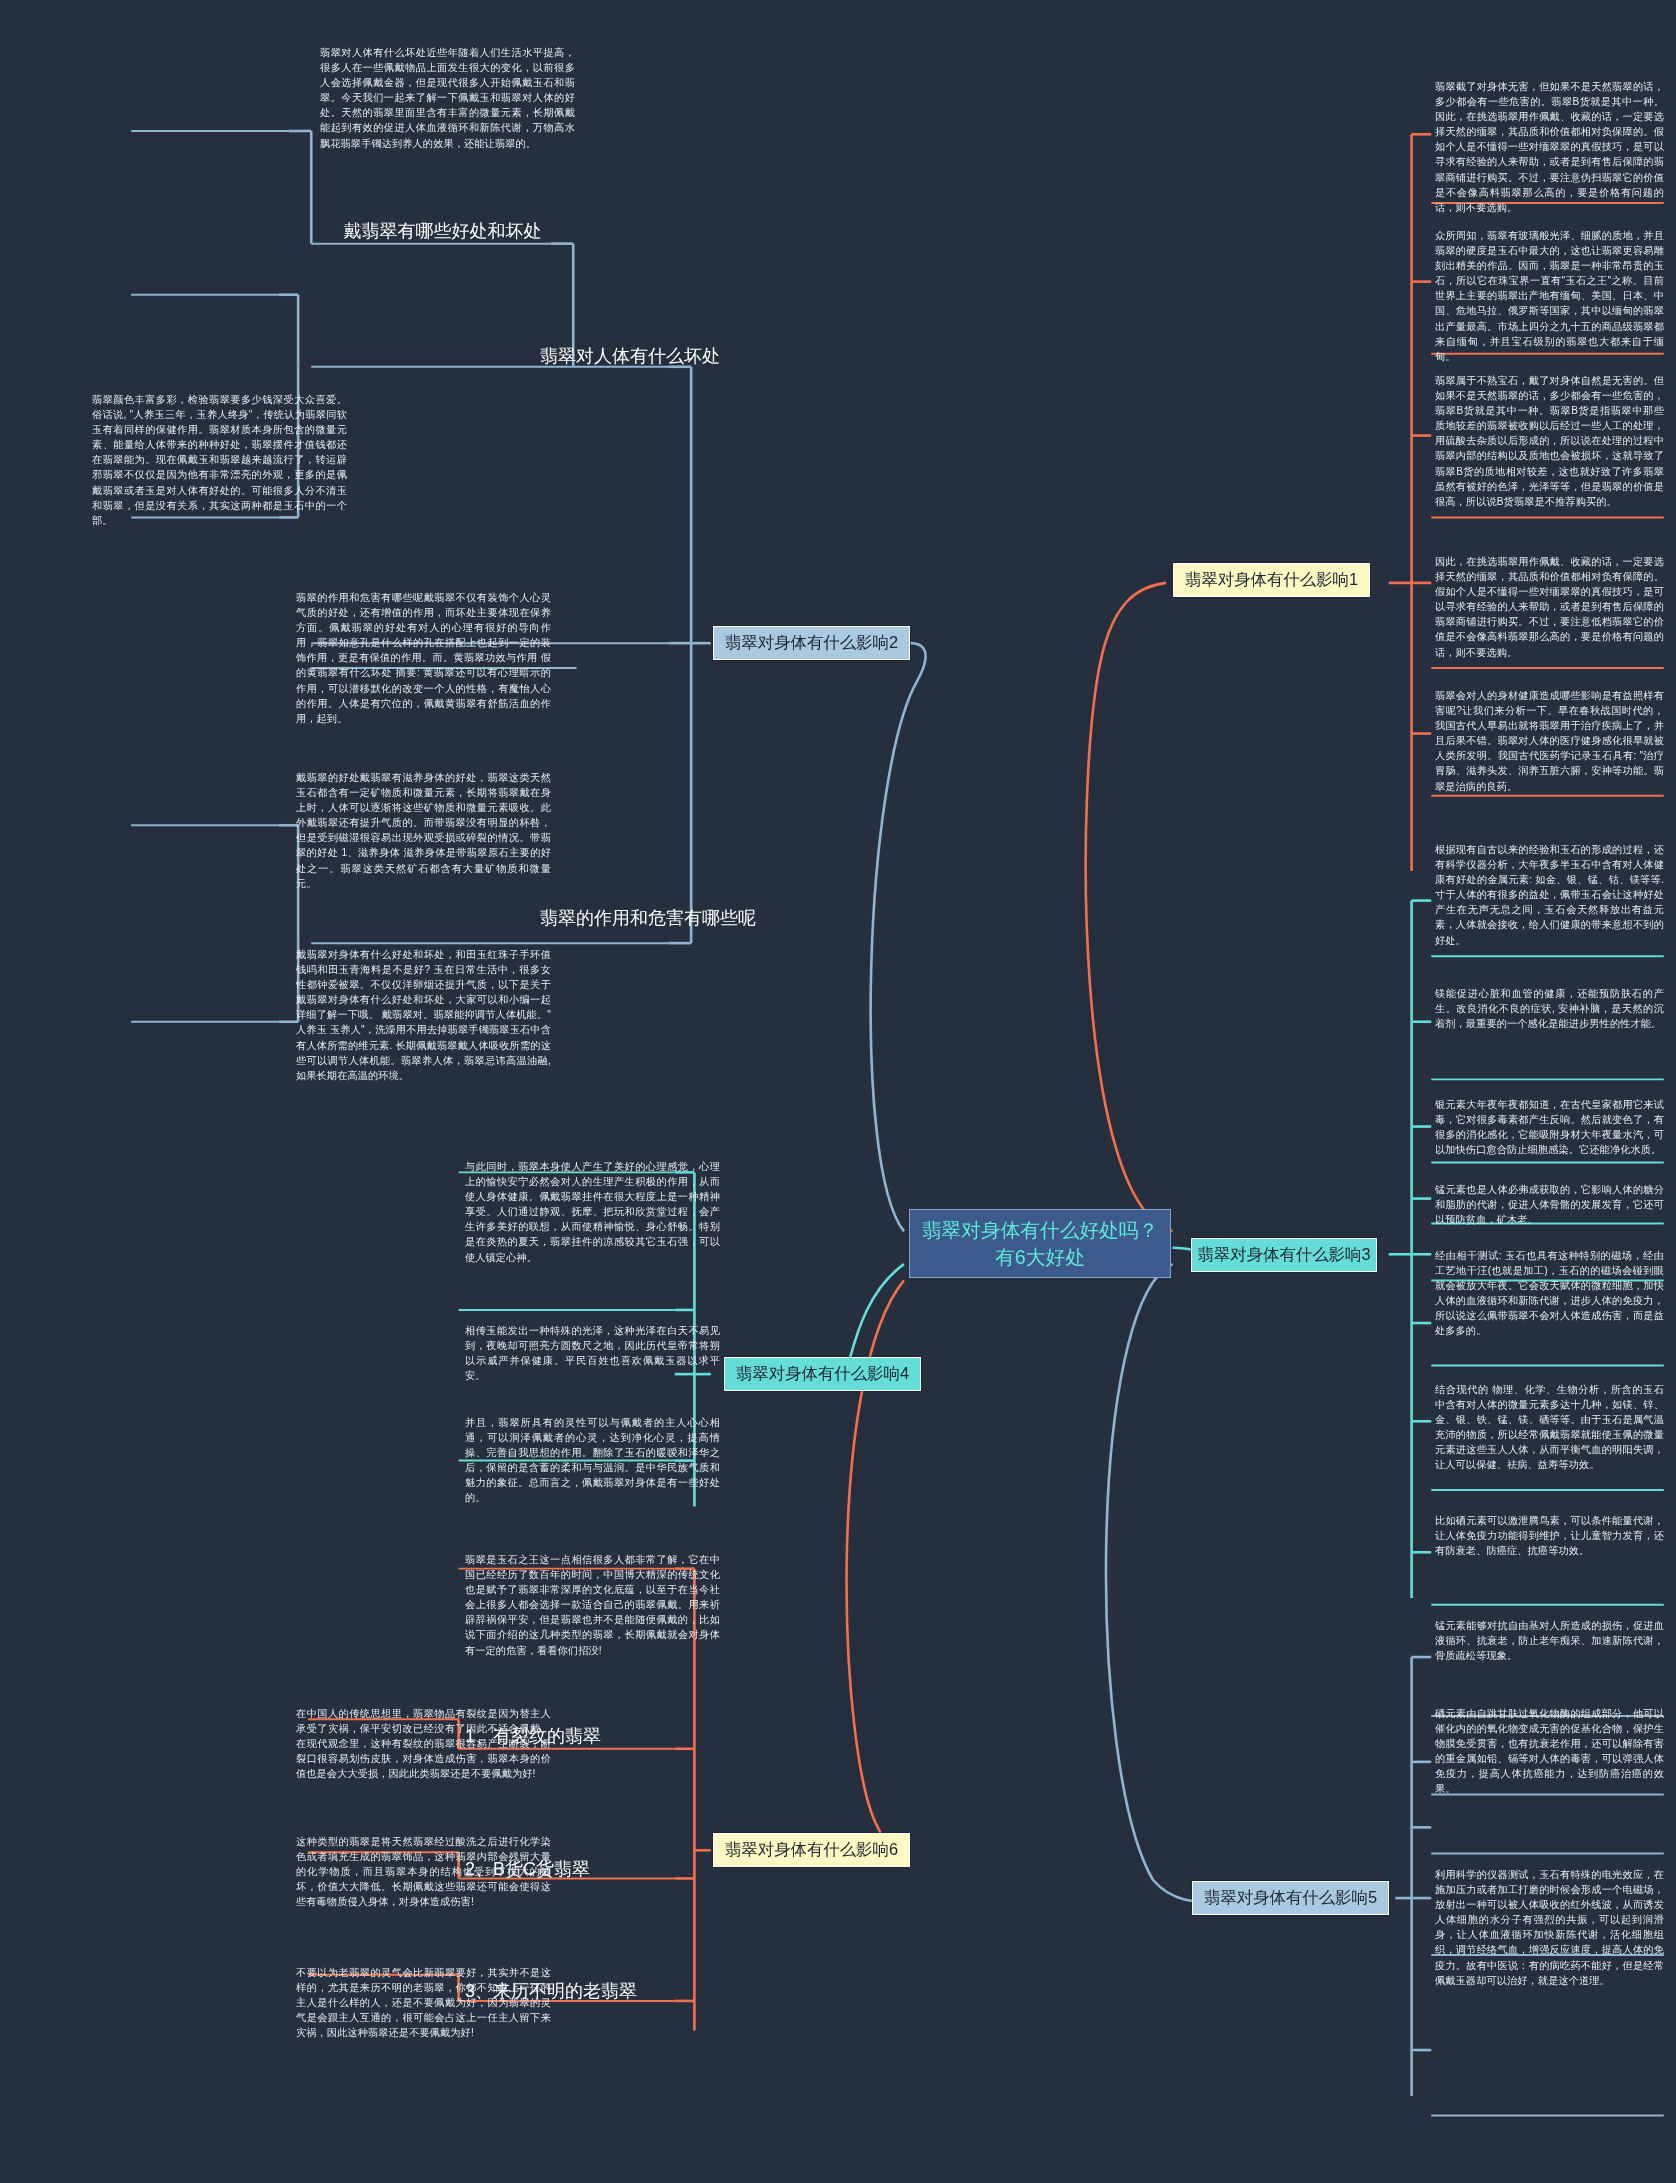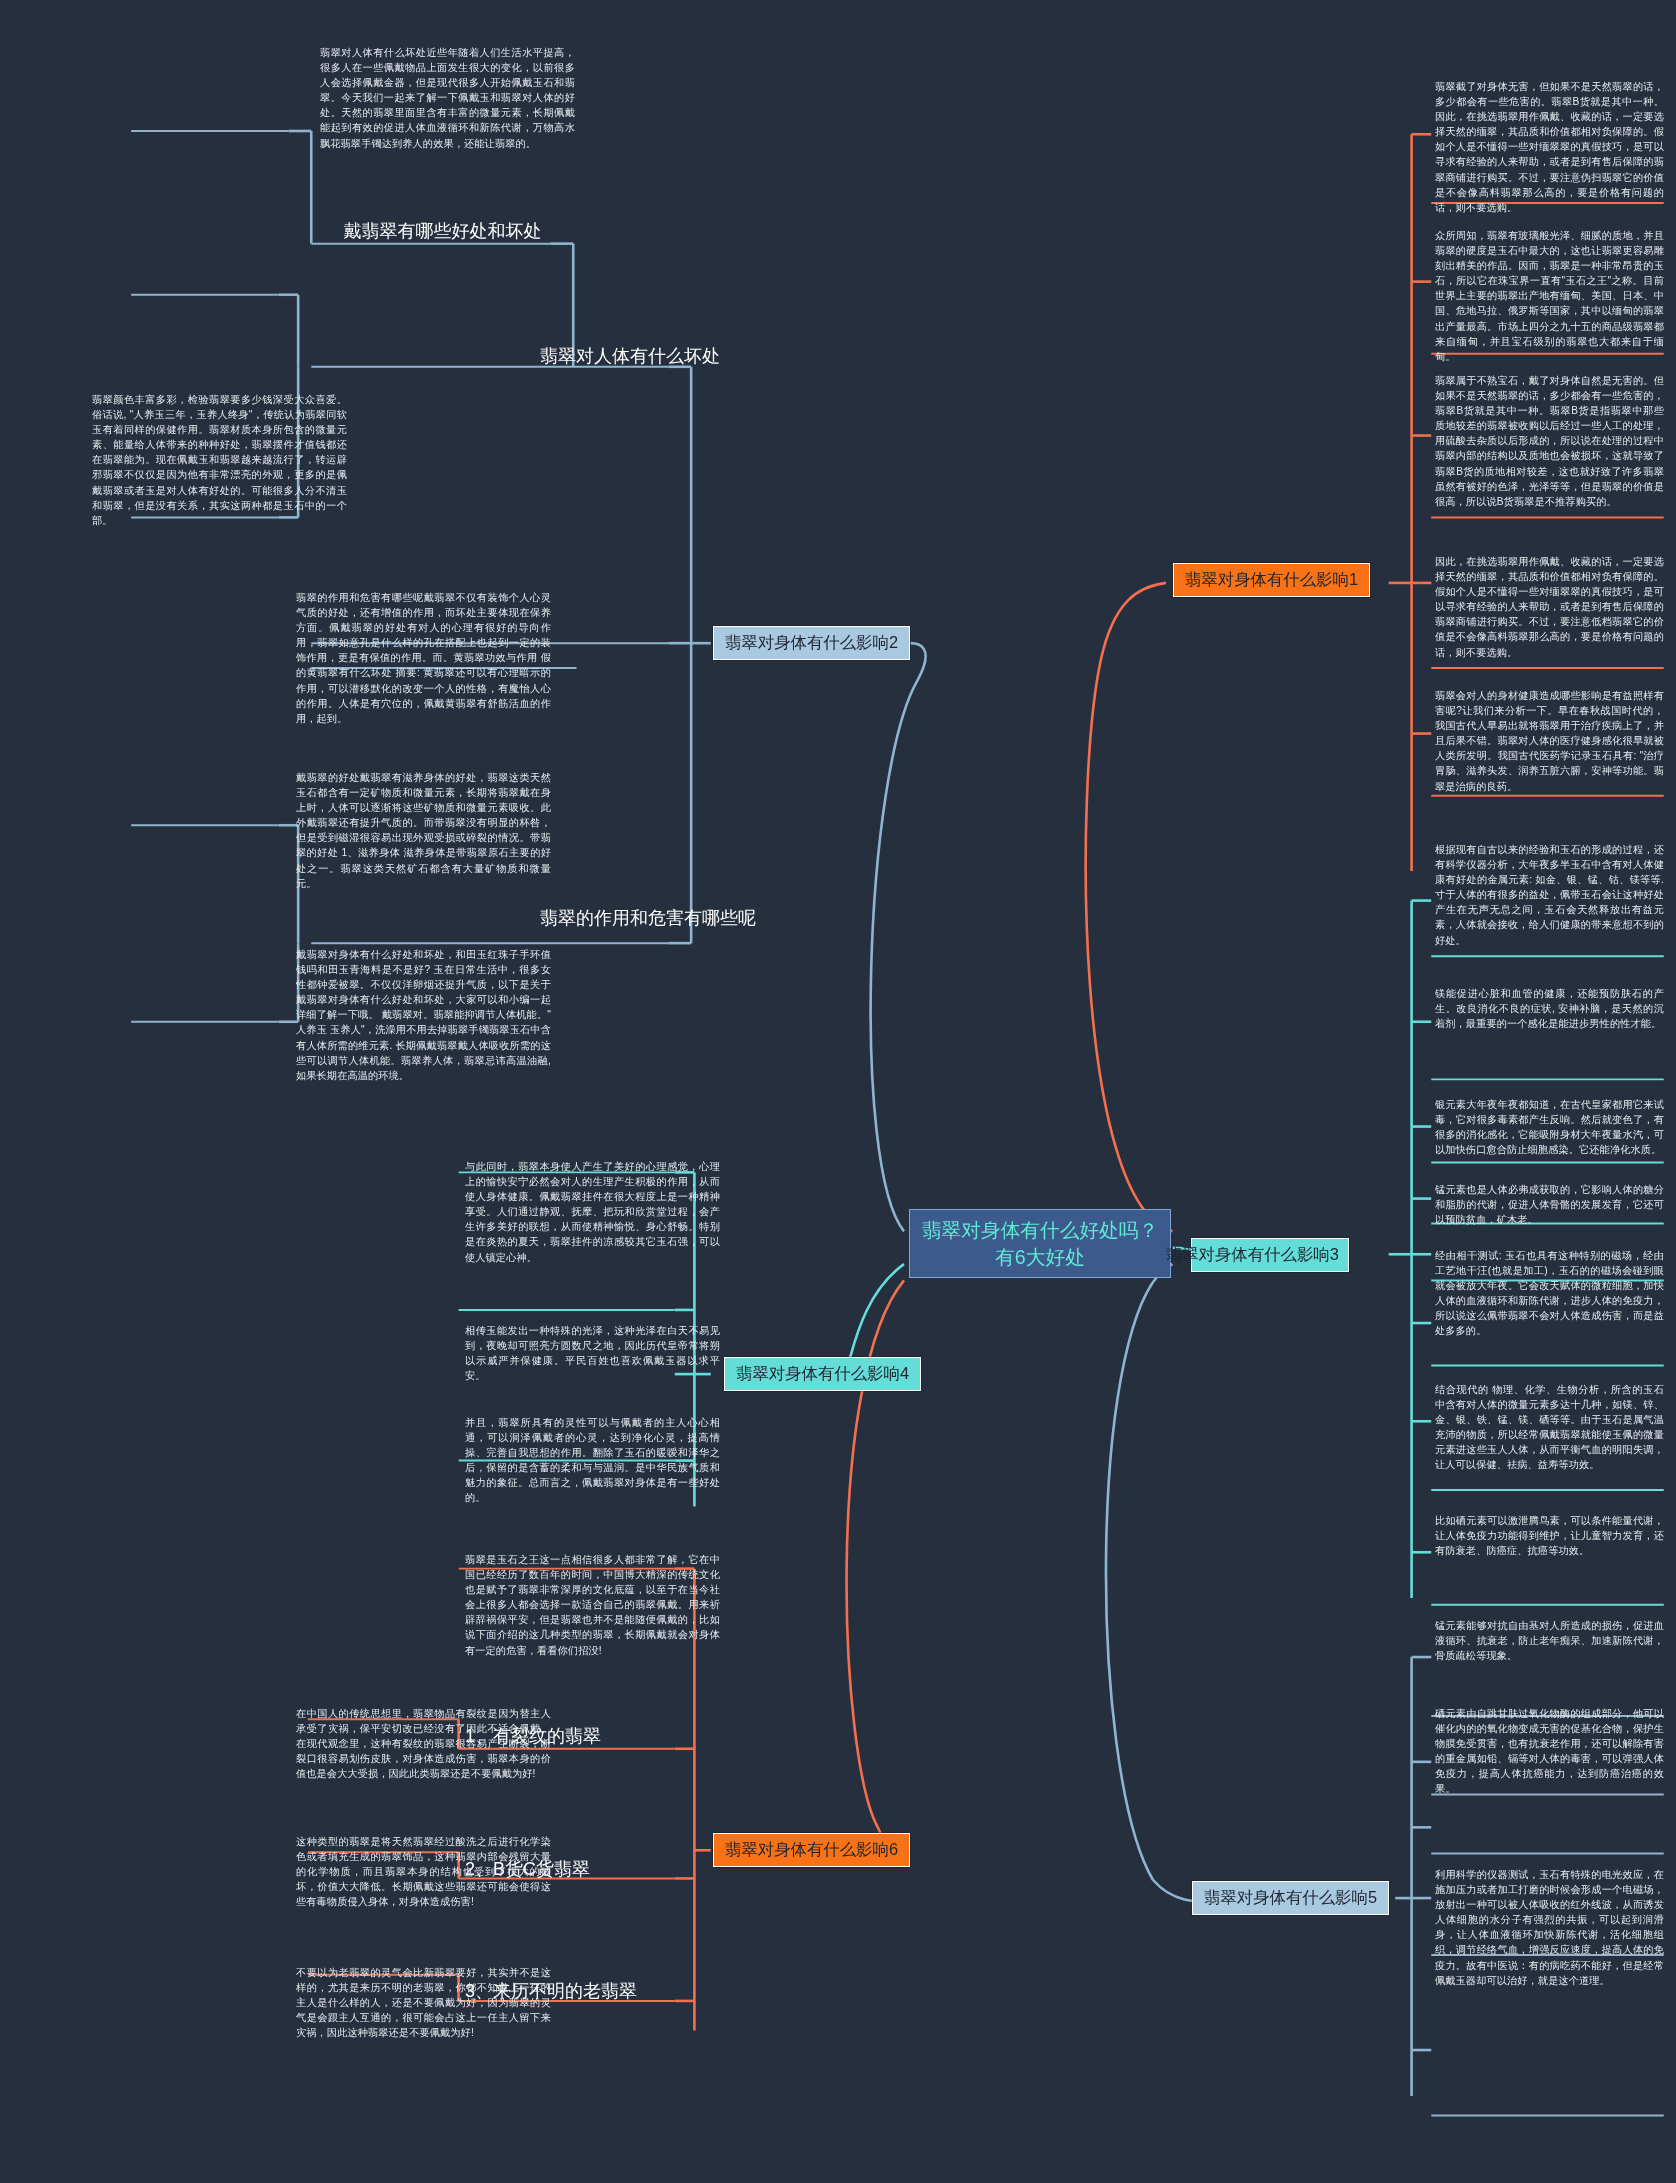--- a/index.html
+++ b/index.html
@@ -51,21 +51,21 @@
     justify-content: center;
     border: 1.3px solid #ffffff;
     font-size: 16.4px;
     color: #1d2430;
     white-space: nowrap;
     padding: 0 9.2px;
     box-shadow: 0 0 0 0.7px rgba(0,0,0,.25);
   }
   .node.blue  { background: #a8c9e0; }
   .node.cyan  { background: #64dcd8; }
-  .node.orange{ background: #f97316; }
+  .node.orange{ background: #fef9c3; }
 
   .root {
     position: absolute;
     display: flex;
     align-items: center;
     justify-content: center;
     background: #3c5b8c;
     border: 1.3px solid #7fa4d6;
     color: #5eead4;
     font-size: 19.7px;
@@ -261,21 +261,21 @@
   </div>
 
   <div class="node orange" style="left:1173px; top:563px; width:197px; height:34px;">
     <span>翡翠对身体有什么影响1</span>
   </div>
 
   <div class="node blue" style="left:713px; top:626px; width:197px; height:34px;">
     <span>翡翠对身体有什么影响2</span>
   </div>
 
-  <div class="node cyan" style="left:1191px; top:1238px; width:158px; height:34px;justify-content:flex-end;">
+  <div class="node cyan" style="left:1191px; top:1238px; width:186px; height:34px;">
     <span>翡翠对身体有什么影响3</span>
   </div>
 
   <div class="node cyan" style="left:724px; top:1357px; width:197px; height:34px;">
     <span>翡翠对身体有什么影响4</span>
   </div>
 
   <div class="node blue" style="left:1192px; top:1881px; width:197px; height:34px;">
     <span>翡翠对身体有什么影响5</span>
   </div>

